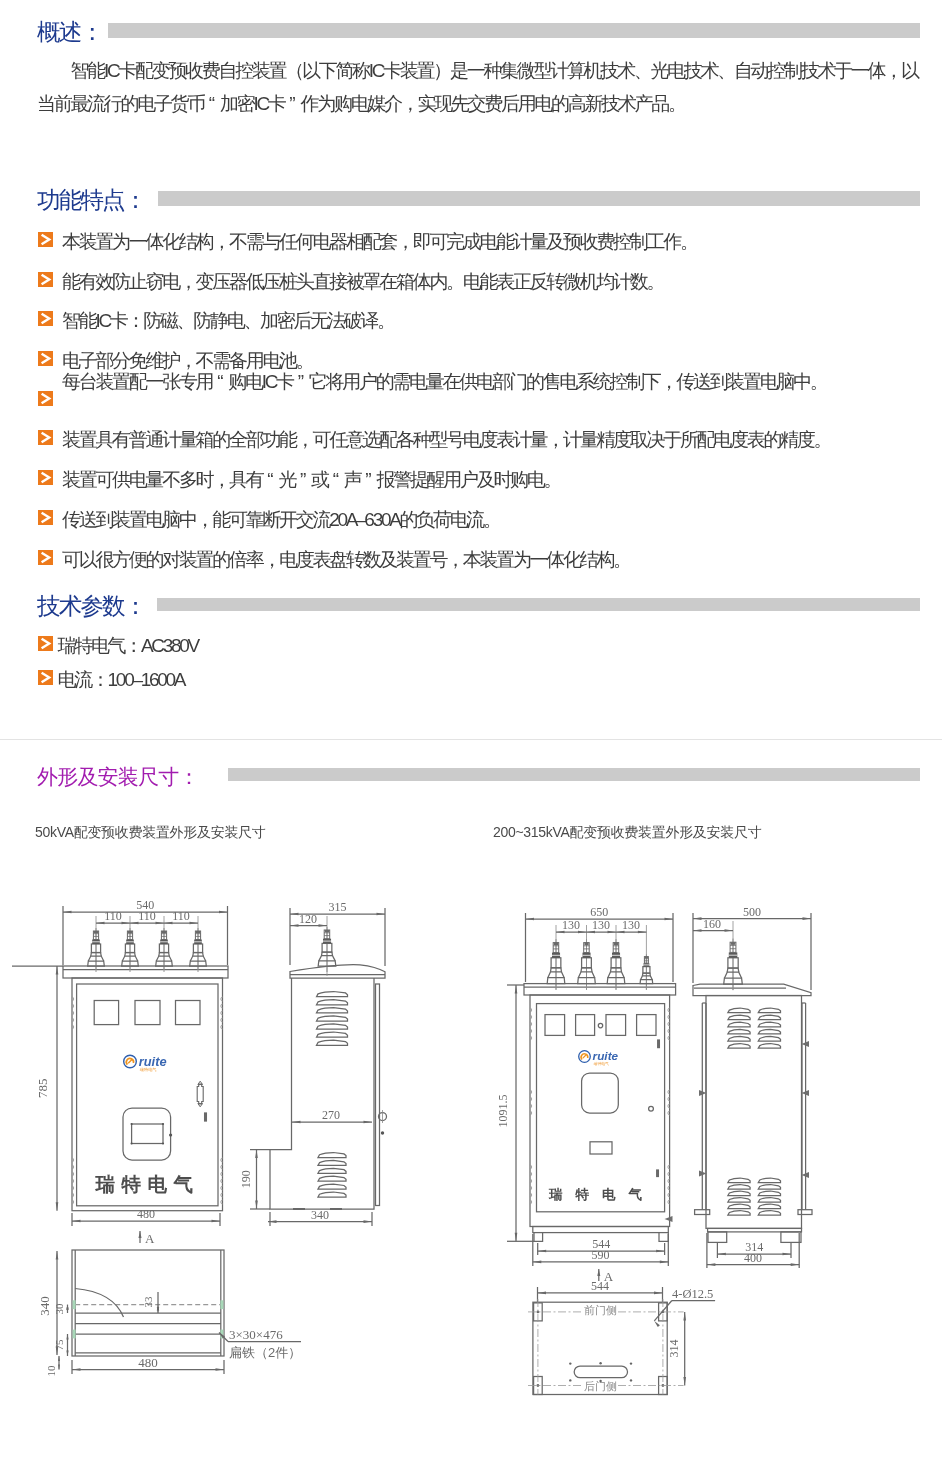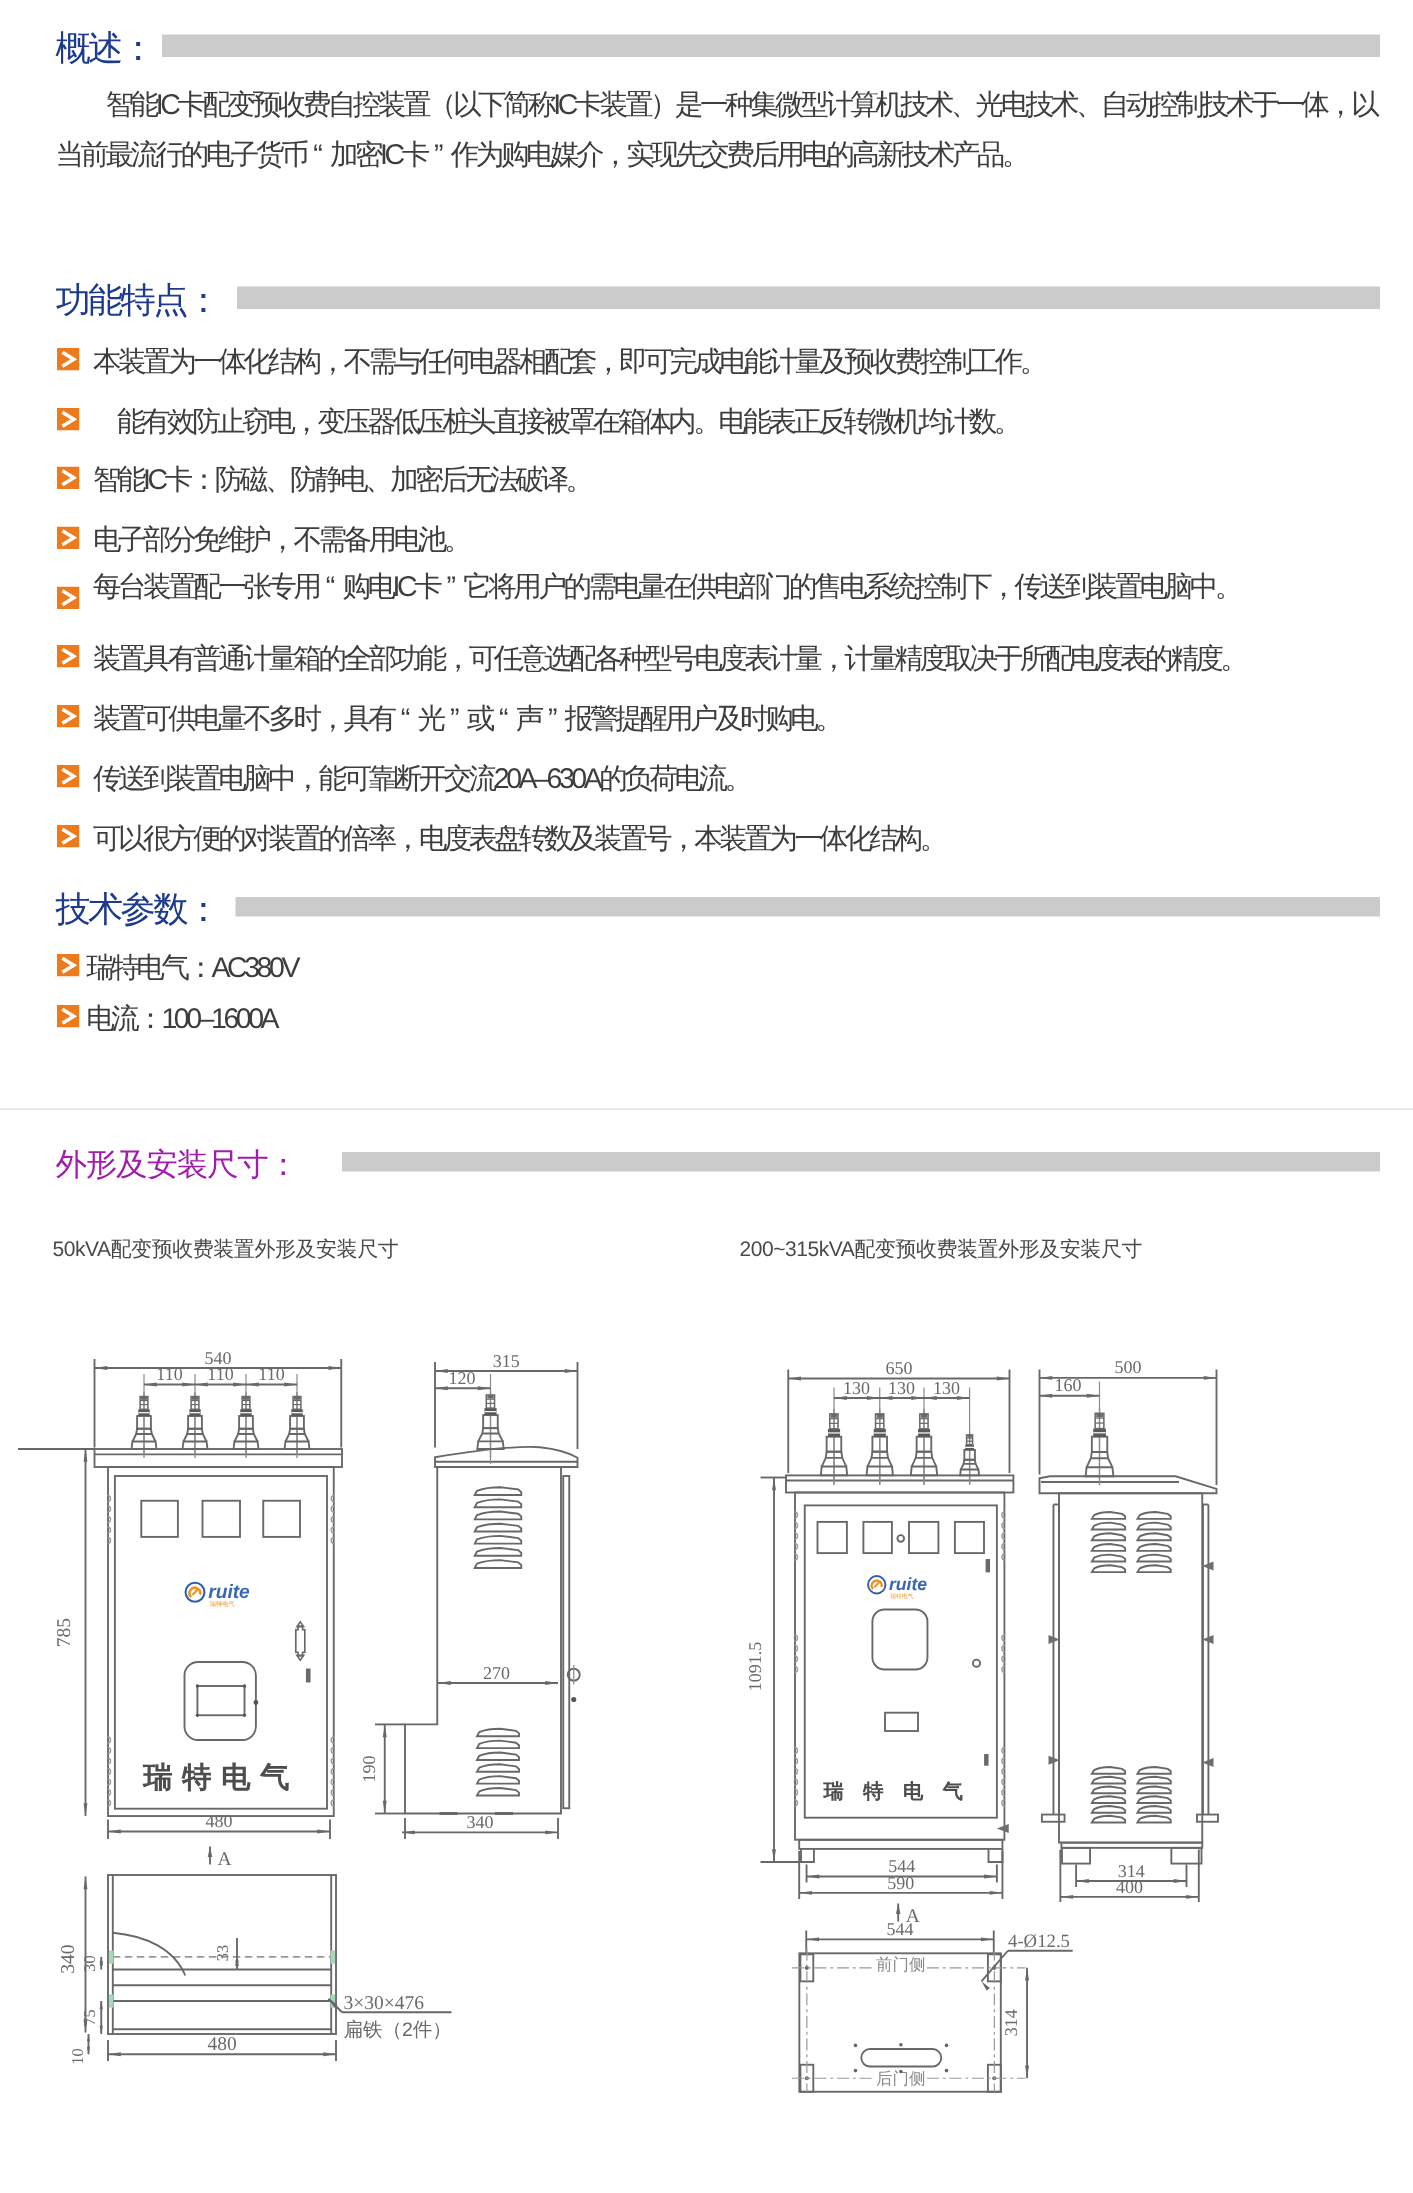--- a/index.html
+++ b/index.html
@@ -35,42 +35,42 @@
     <path d="M3.6 2.8 L11.2 7.5 L3.6 12.2" stroke="#fff" stroke-width="2.4" fill="none"></path>
   </svg>
 
 <div class="feat" style="left:62px;top:232.5px;">本装置为一体化结构，不需与任何电器相配套，即可完成电能计量及预收费控制工作。</div>
 
 <svg class="ficon" style="left:37.5px;top:272px;" viewBox="0 0 15 15">
     <rect width="15" height="15" fill="#ed7a1b"></rect>
     <path d="M3.6 2.8 L11.2 7.5 L3.6 12.2" stroke="#fff" stroke-width="2.4" fill="none"></path>
   </svg>
 
-<div class="feat" style="left:78px;top:272.5px;">能有效防止窃电，变压器低压桩头直接被罩在箱体内。电能表正反转微机均计数。</div>
+<div class="feat" style="left:62px;top:272.5px;">能有效防止窃电，变压器低压桩头直接被罩在箱体内。电能表正反转微机均计数。</div>
 
 <svg class="ficon" style="left:37.5px;top:311px;" viewBox="0 0 15 15">
     <rect width="15" height="15" fill="#ed7a1b"></rect>
     <path d="M3.6 2.8 L11.2 7.5 L3.6 12.2" stroke="#fff" stroke-width="2.4" fill="none"></path>
   </svg>
 
 <div class="feat" style="left:62px;top:311.5px;">智能IC卡：防磁、防静电、加密后无法破译。</div>
 
 <svg class="ficon" style="left:37.5px;top:351px;" viewBox="0 0 15 15">
     <rect width="15" height="15" fill="#ed7a1b"></rect>
     <path d="M3.6 2.8 L11.2 7.5 L3.6 12.2" stroke="#fff" stroke-width="2.4" fill="none"></path>
   </svg>
 
 <div class="feat" style="left:62px;top:351.5px;">电子部分免维护，不需备用电池。</div>
 
 <svg class="ficon" style="left:37.5px;top:391px;" viewBox="0 0 15 15">
     <rect width="15" height="15" fill="#ed7a1b"></rect>
     <path d="M3.6 2.8 L11.2 7.5 L3.6 12.2" stroke="#fff" stroke-width="2.4" fill="none"></path>
   </svg>
 
-<div class="feat" style="left:62px;top:383px;">每台装置配一张专用<span class="q">“</span>购电IC卡<span class="q">”</span>它将用户的需电量在供电部门的售电系统控制下，传送到装置电脑中。</div>
+<div class="feat" style="left:62px;top:373px;">每台装置配一张专用<span class="q">“</span>购电IC卡<span class="q">”</span>它将用户的需电量在供电部门的售电系统控制下，传送到装置电脑中。</div>
 
 <svg class="ficon" style="left:37.5px;top:430px;" viewBox="0 0 15 15">
     <rect width="15" height="15" fill="#ed7a1b"></rect>
     <path d="M3.6 2.8 L11.2 7.5 L3.6 12.2" stroke="#fff" stroke-width="2.4" fill="none"></path>
   </svg>
 
 <div class="feat" style="left:62px;top:430.5px;">装置具有普通计量箱的全部功能，可任意选配各种型号电度表计量，计量精度取决于所配电度表的精度。</div>
 
 <svg class="ficon" style="left:37.5px;top:470px;" viewBox="0 0 15 15">
     <rect width="15" height="15" fill="#ed7a1b"></rect>

